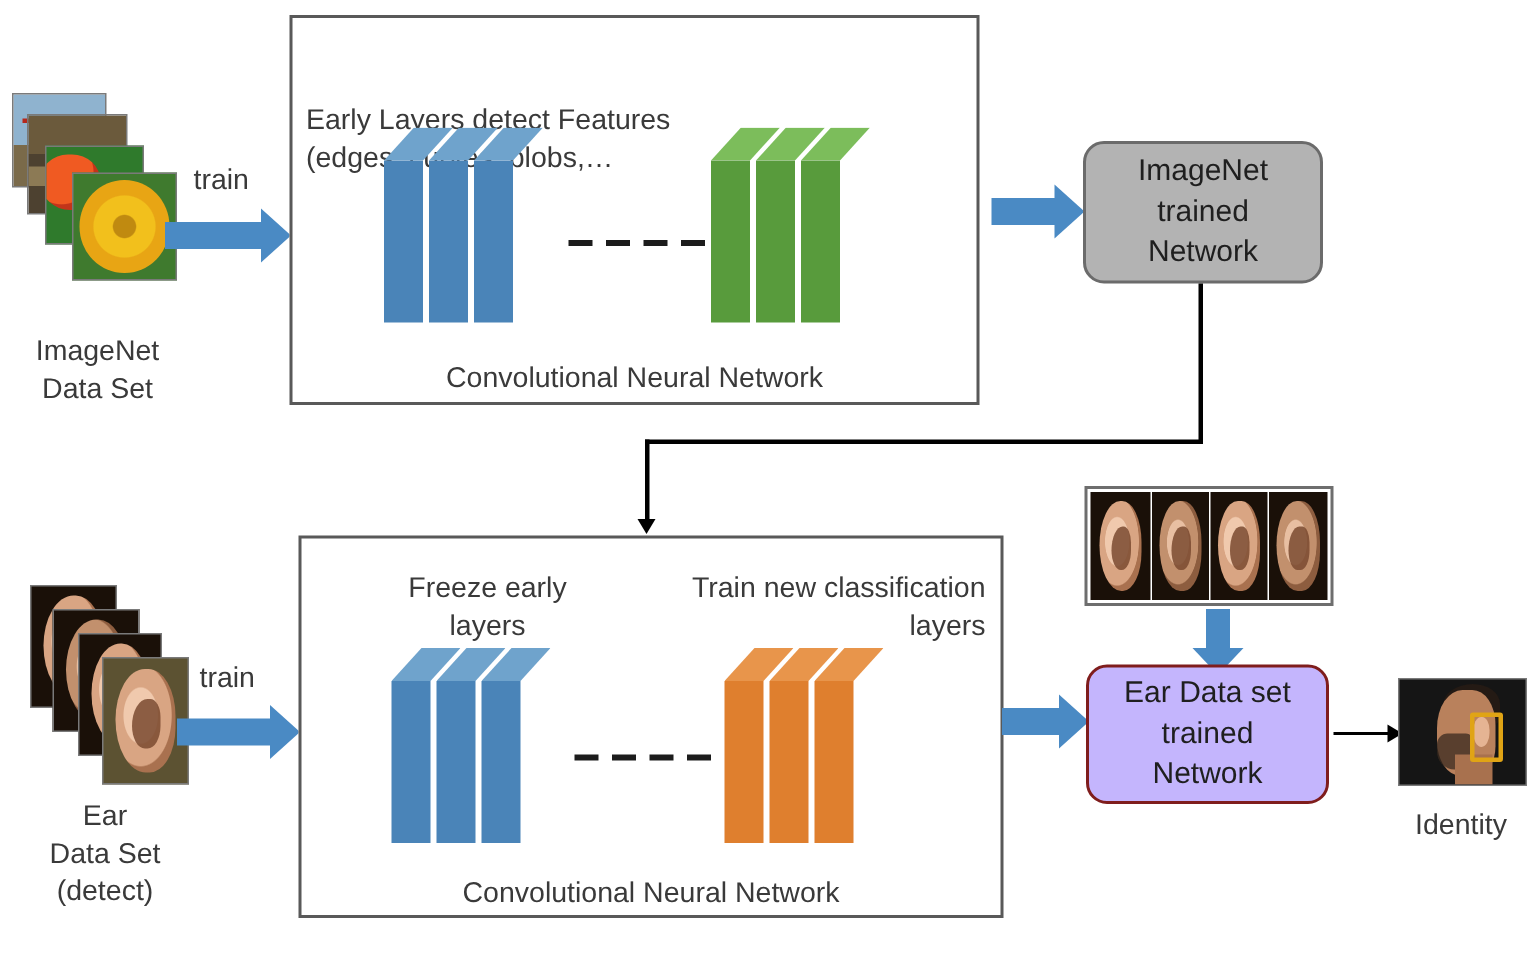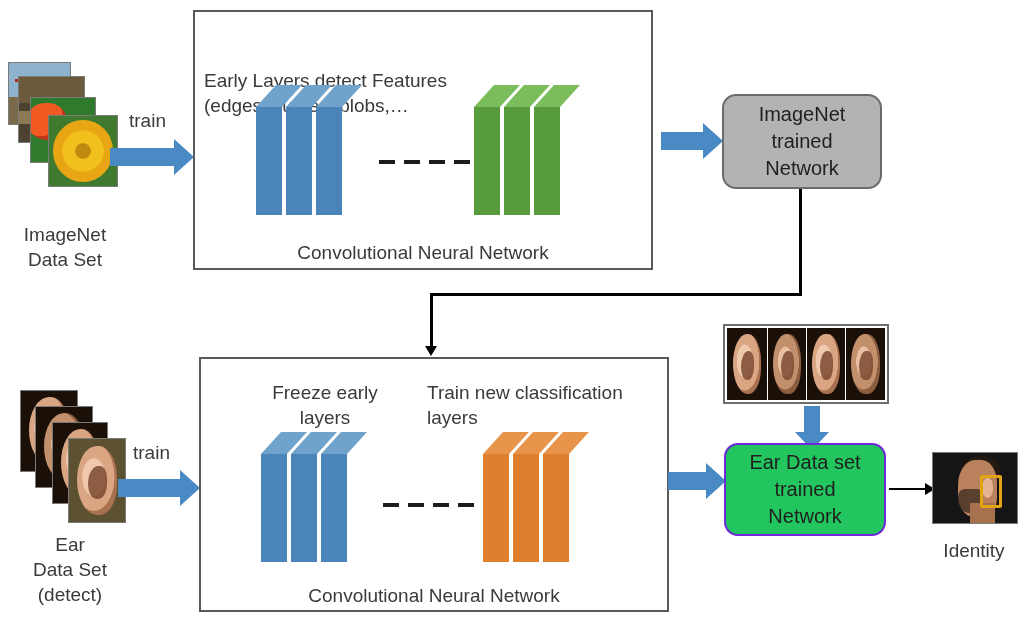--- a/index.html
+++ b/index.html
@@ -52,21 +52,21 @@
   .bhead-down{position:absolute;width:0;height:0;border-left:6px solid transparent;
       border-right:6px solid transparent;border-top:10px solid #000;}
   .bhead-right{position:absolute;width:0;height:0;border-top:6px solid transparent;
       border-bottom:6px solid transparent;border-left:10px solid #000;}
 
   
   .rbox{position:absolute;border-radius:14px;box-sizing:border-box;
         display:flex;align-items:center;justify-content:center;text-align:center;
         font-size:20px;line-height:27px;color:#1f1f1f;white-space:pre-line;}
   .rbox.gray{background:#b3b3b3;border:2px solid #6b6b6b;}
-  .rbox.yellow{background:#22c55e;border:2px solid #6d28d9;}
+  .rbox.yellow{background:#c4b5fd;border:2px solid #7f1d1d;}
 
   
   .photo{position:absolute;border:1px solid #7a7a7a;box-sizing:border-box;overflow:hidden;}
   .ph-heli{background:
       linear-gradient(#8fb3cf 0 55%, #7a6a4a 55% 100%);}
   .ph-heli::after{content:"";position:absolute;left:22%;top:30%;width:56%;height:22%;
       background:#d32f20;border-radius:40% 55% 30% 20%;}
   .ph-heli::before{content:"";position:absolute;left:10%;top:26%;width:80%;height:5%;
       background:#b5281c;}
   .ph-land{background:linear-gradient(#6b5a3c 0 40%, #4d4130 40% 100%);}
@@ -211,21 +211,21 @@
   <div class="lbl" style="left:133px;top:440px;">train</div>
   <div class="barrow right" style="left:118px;top:470px;width:82px;height:36px;">
     <div class="shaft" style="width:64px;"></div>
     <div class="head"></div>
   </div>
 
   <div class="flowbox" style="left:199px;top:357px;width:470px;height:255px;"></div>
 
   <div class="lbl ctr" style="left:245px;top:380px;width:160px;text-align:center;">Freeze early
 layers</div>
-  <div class="lbl ctr" style="left:427px;top:380px;width:230px;text-align:left;">Train new classification
+  <div class="lbl ctr" style="left:427px;top:380px;width:230px;text-align:right;">Train new classification
 layers</div>
 
   <div class="stack blue" style="left:261px;top:432px;width:96px;height:132px;">
     <div class="slab" style="left:0px;">
       <div class="top"></div>
       <div class="face"></div>
     </div>
     <div class="slab" style="left:30px;">
       <div class="top"></div>
       <div class="face"></div>

